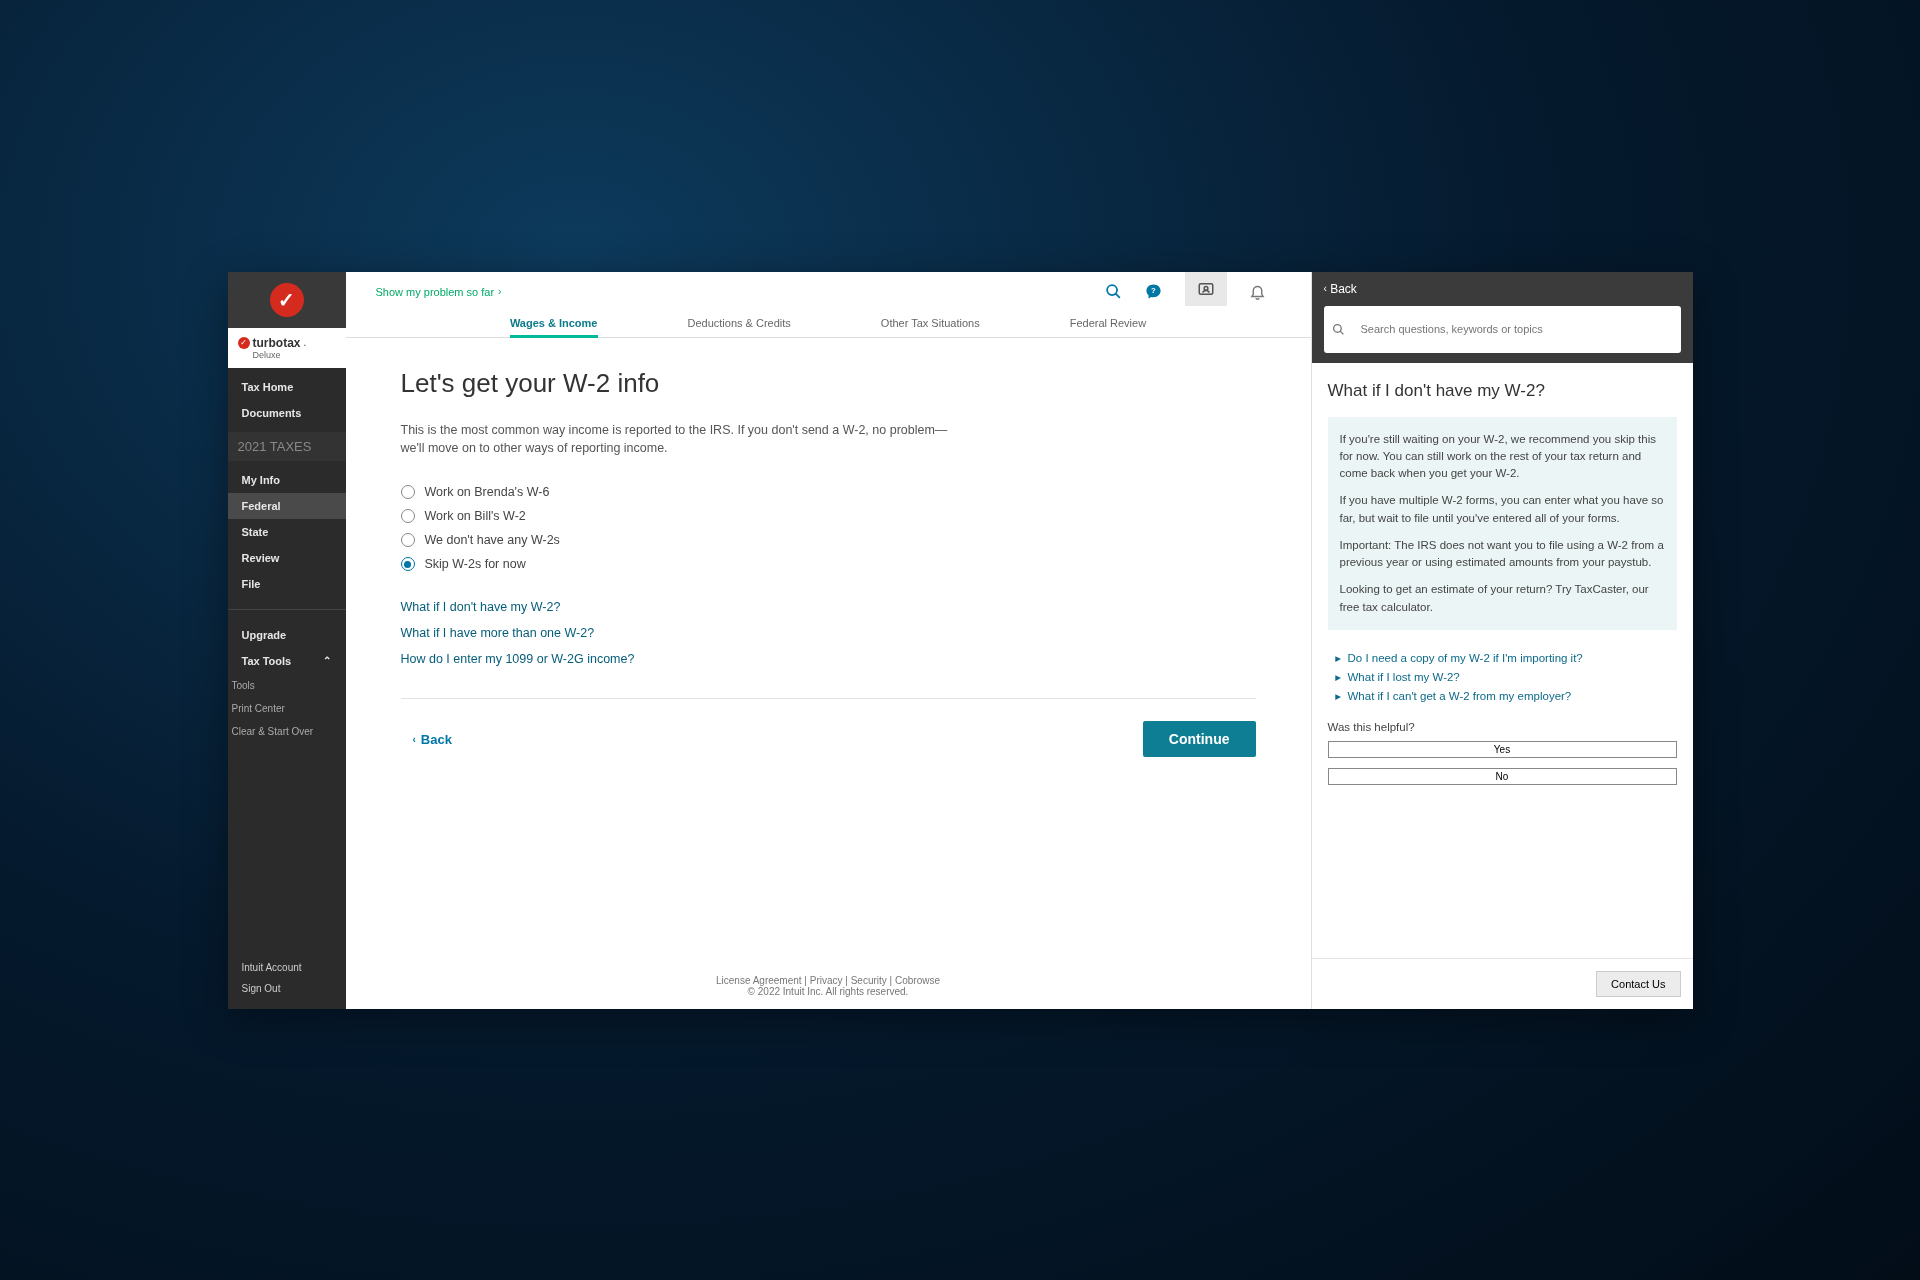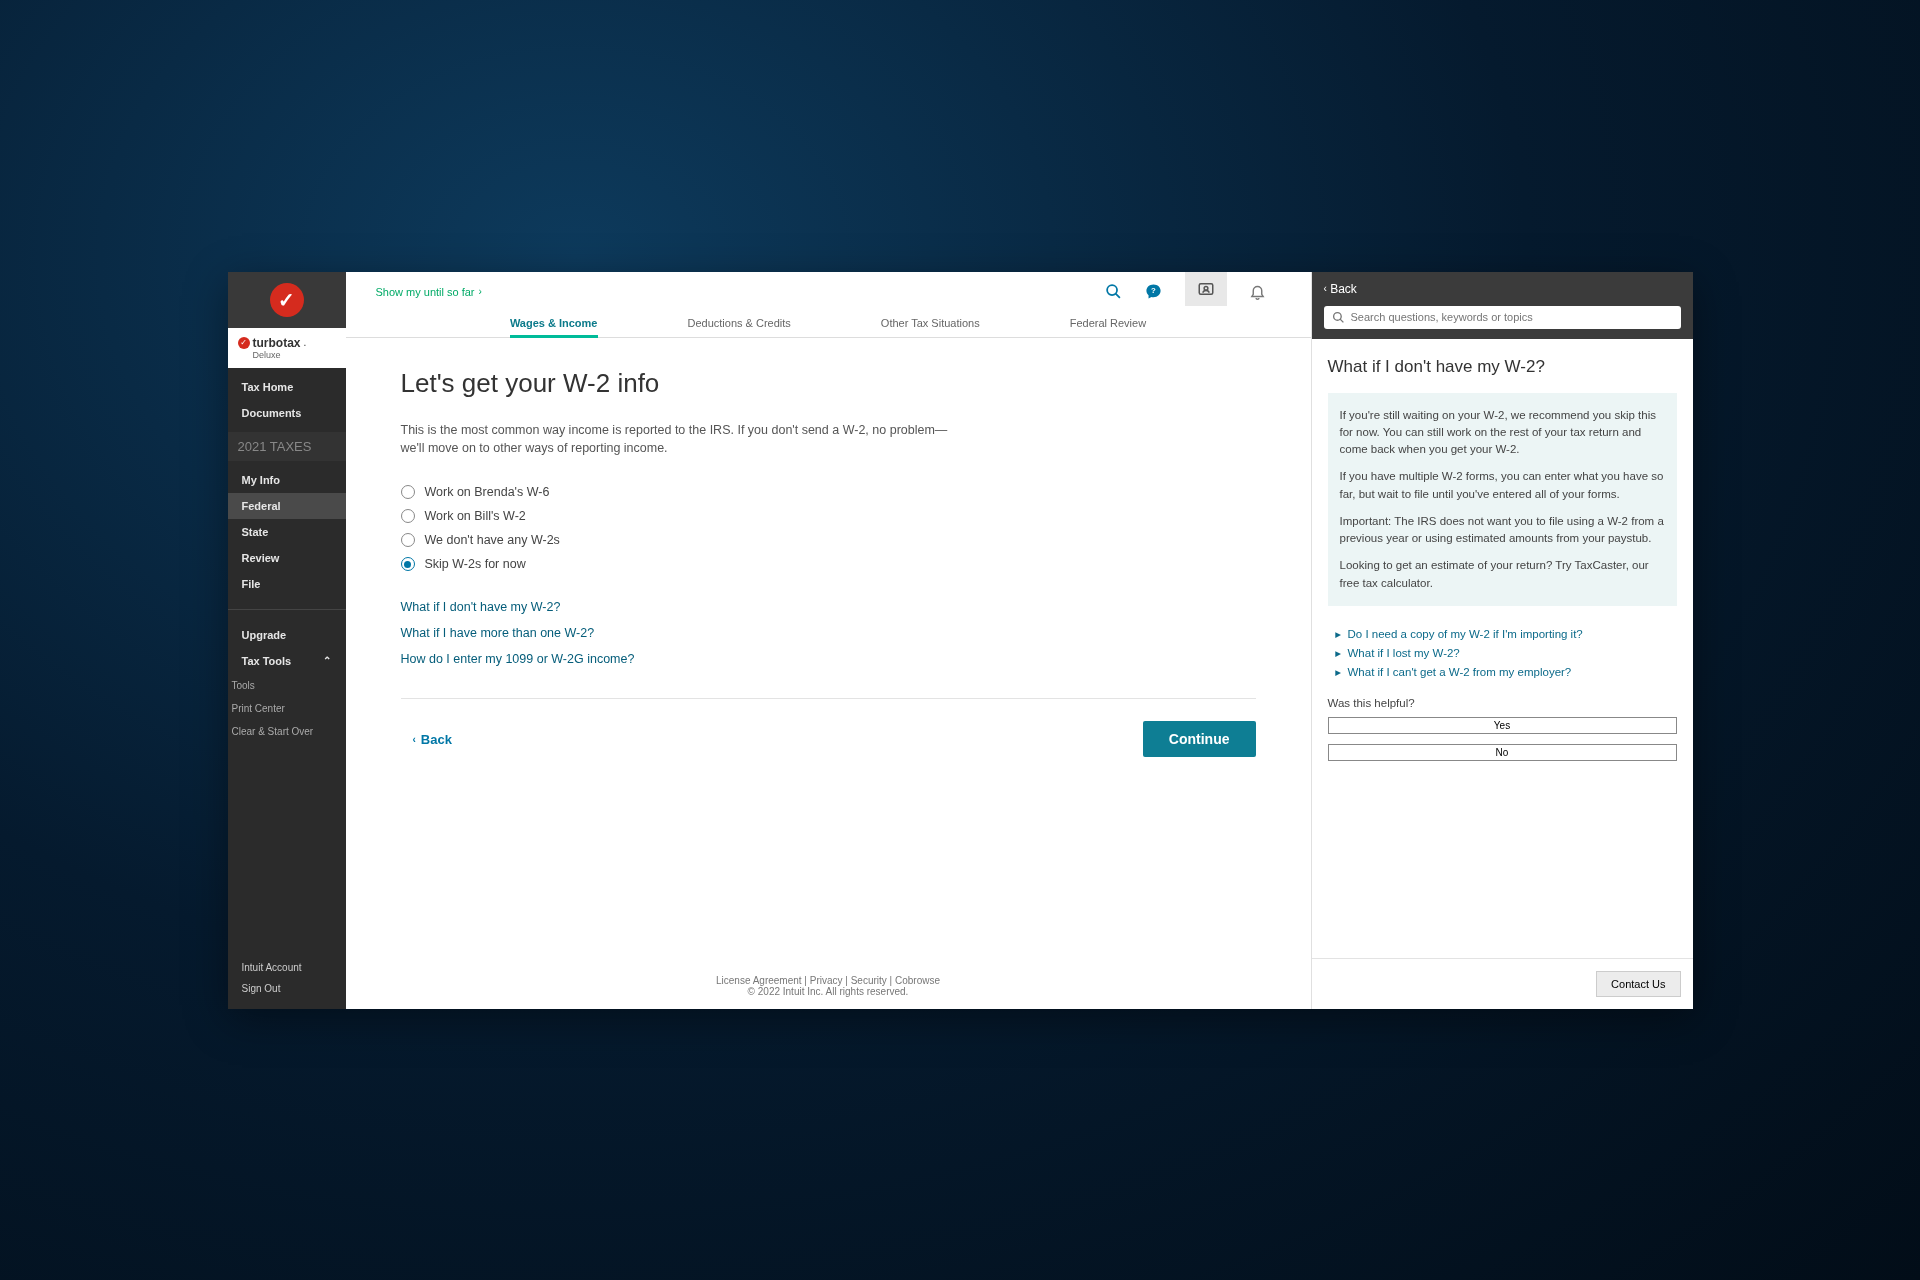--- a/index.html
+++ b/index.html
@@ -62,21 +62,21 @@
   .actions-bar { display:flex; align-items:center; justify-content:space-between; border-top:1px solid #e3e3e3; margin-top:26px; padding-top:22px; }
   .back-btn { color:#0177a6; font-size:13px; font-weight:600; cursor:pointer; display:flex; align-items:center; gap:5px; padding-left:12px;}
   .continue-btn { background:#0e7e94; color:#fff; border:none; padding:10px 26px; font-size:14px; font-weight:600; cursor:pointer; border-radius:2px; }
   .footer { text-align:center; font-size:10px; color:#777; padding:10px 0 12px; margin-top:auto; }
   .footer a { color:#777; text-decoration:none; }
 
   
   .help-panel { width:382px; background:#fff; border-left:1px solid #e0e0e0; display:flex; flex-direction:column; }
   .hp-header { background:#3b3b3b; color:#fff; height:34px; display:flex; align-items:center; padding:0 12px; font-size:12px; cursor:pointer; }
   .hp-search { background:#3b3b3b; padding:0 12px 10px; }
-  .hp-search-box { background:#fff; border-radius:3px; display:flex; align-items:center; padding:5px 8px; gap:6px; }
+  .hp-search-box { background:#fff; border-radius:3px; display:flex; align-items:center; padding:17px 8px; gap:16px; }
   .hp-search-box input { border:none; outline:none; flex:1; font-size:11px; color:#555; }
   .hp-body { padding:18px 16px; flex:1; overflow:auto; font-size:11.5px; color:#444; }
   .hp-body h2 { font-size:17px; font-weight:500; color:#333; margin-bottom:16px; }
   .hp-callout { background:#ecf5f5; padding:14px 12px; line-height:1.5; margin-bottom:14px; }
   .hp-callout p { margin-bottom:10px; }
   .hp-related { padding:4px 0 0 20px;}
   .hp-related li { color:#0c6a8a; padding:3px 0; font-size:11.5px; cursor:pointer; list-style: "▸  "; }
   .hp-helpful { margin-top:16px; font-size:11.5px; }
   .hp-vote { display:flex; gap:10px; margin-top:8px;flex-direction:column; }
   .hp-vote button { border:1px solid #888; background:#fff; padding:2px 18px; font-size:10px; cursor:pointer; }
@@ -126,21 +126,21 @@
     </div>
     <div class="sidebar-footer">
       <div>Intuit Account</div>
       <div>Sign Out</div>
     </div>
   </div>
 
   <div class="main">
     <div class="topbar">
       <div class="refund-link">
-        <span>Show my until so far</span>
+        <span>Show my problem so far</span>
         <span class="chev">›</span>
       </div>
       <div class="top-icons">
         <div class="top-icon">
             <svg width="17" height="17" viewBox="0 0 24 24" fill="none" stroke="currentColor" stroke-width="2.5">
               <circle cx="10" cy="10" r="7"></circle>
               <line x1="21" y1="21" x2="15" y2="15"></line>
             </svg>
           </div>
         <div class="top-icon">

